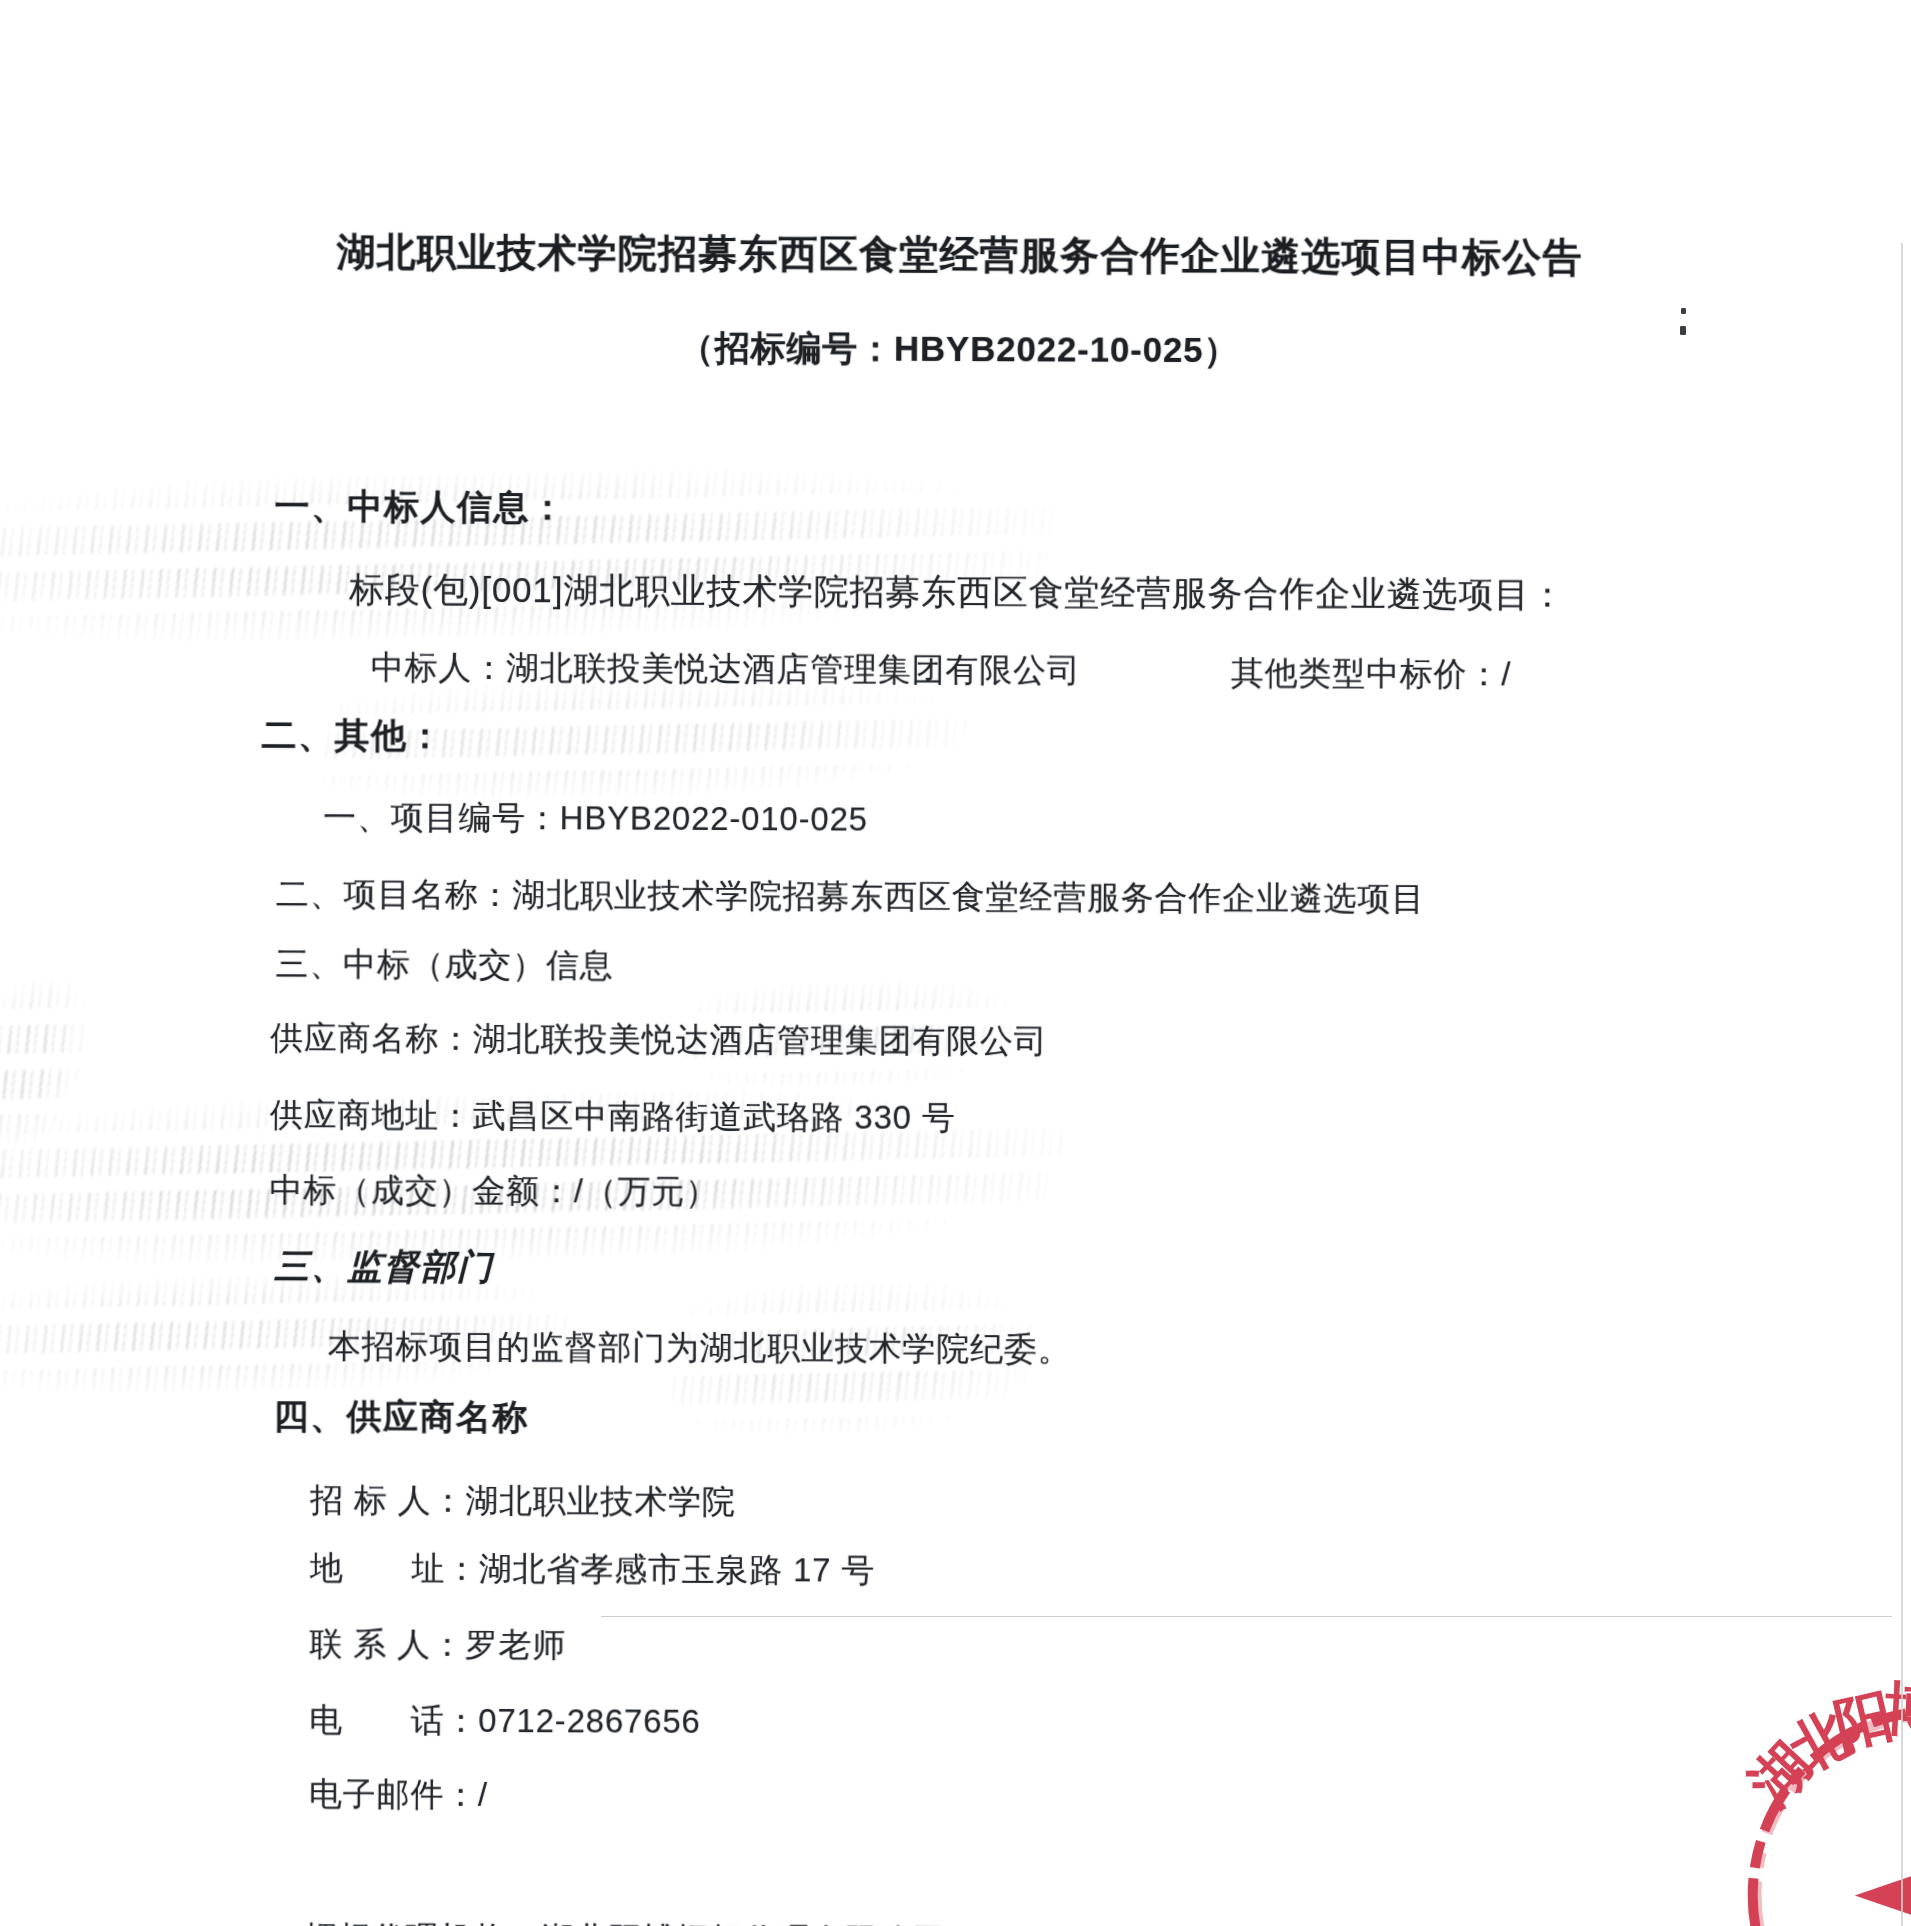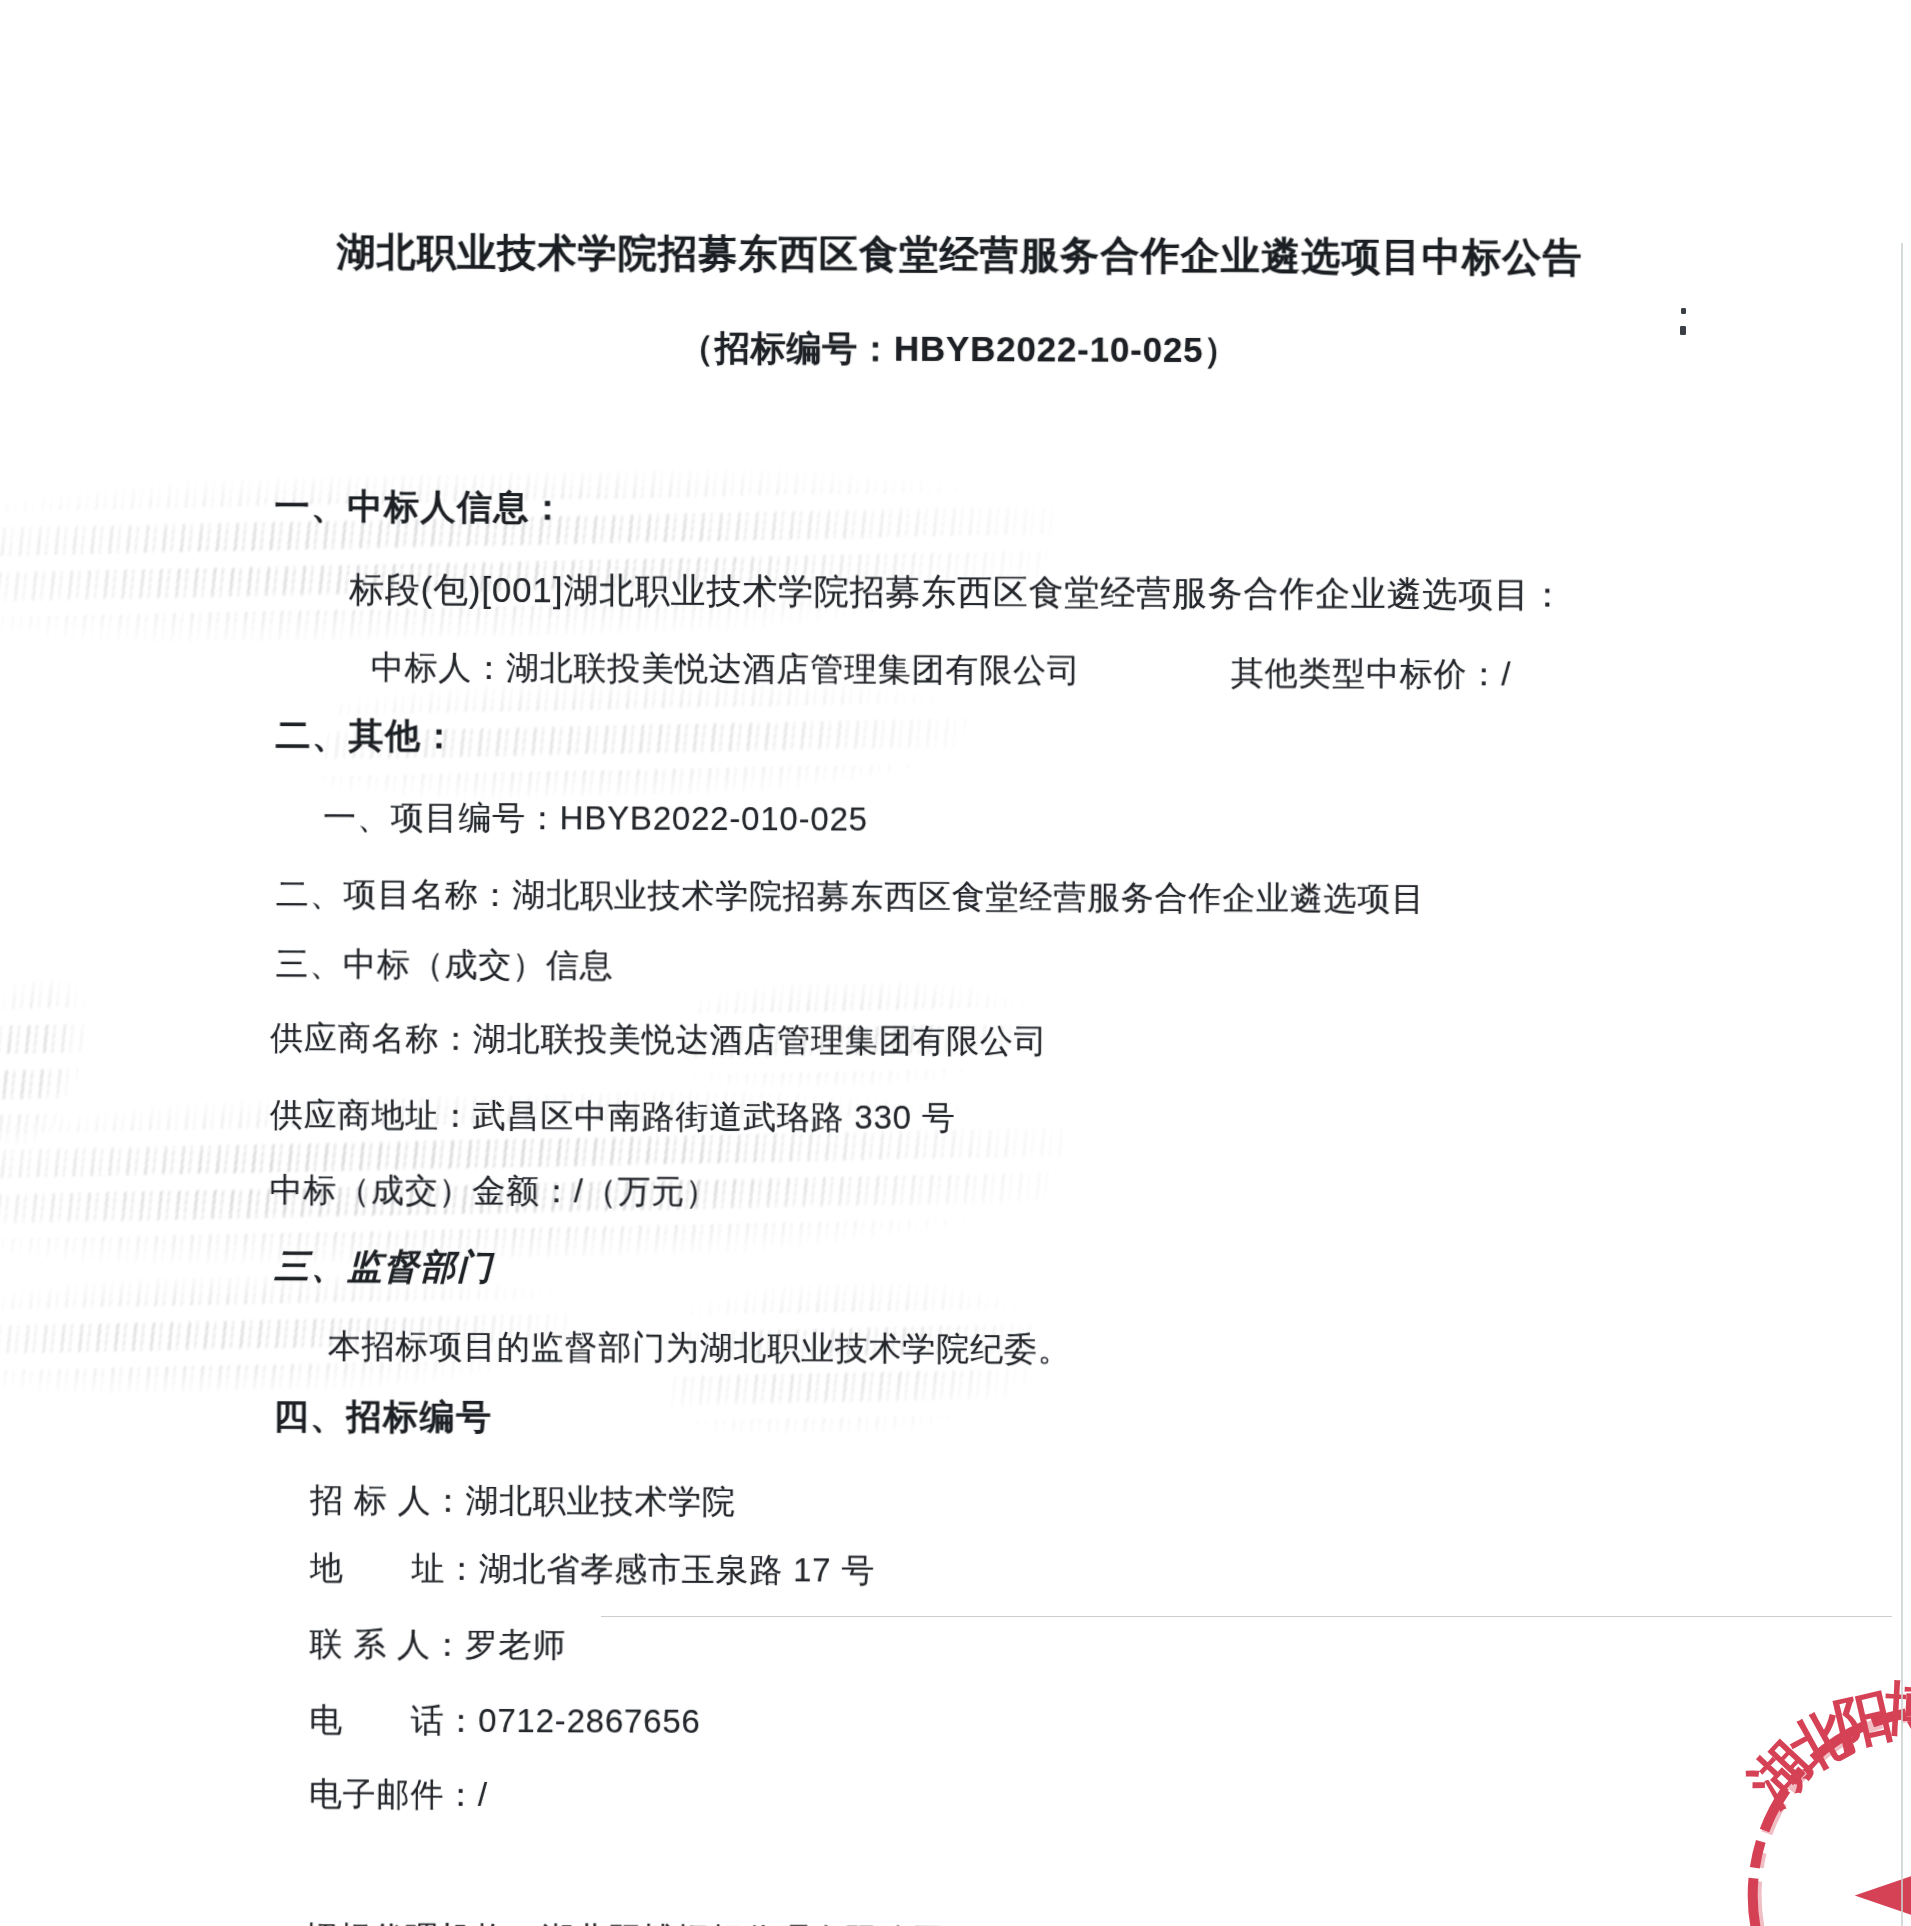--- a/index.html
+++ b/index.html
@@ -93,39 +93,39 @@
     <div class="subtitle" style="top:326px;">（招标编号：HBYB2022-10-025）</div>
 
     <div class="ln hd" style="left:272px;top:486px;">一、中标人信息：</div>
 
     <div class="ln" style="left:347px;top:569px;font-size:35px;">标段(包)[001]湖北职业技术学院招募东西区食堂经营服务合作企业遴选项目：</div>
 
     <div class="ln" style="left:369px;top:648px;">中标人：湖北联投美悦达酒店管理集团有限公司</div>
 
     <div class="ln" style="left:1229px;top:650px;">其他类型中标价：/</div>
 
-    <div class="ln hd" style="left:274px;top:715px;font-family:Liberation Mono, monospace;">二、其他：</div>
+    <div class="ln hd" style="left:260px;top:715px;font-family:Liberation Mono, monospace;">二、其他：</div>
 
     <div class="ln" style="left:322px;top:798px;">一、项目编号：HBYB2022-010-025</div>
 
     <div class="ln" style="left:275px;top:875px;">二、项目名称：湖北职业技术学院招募东西区食堂经营服务合作企业遴选项目</div>
 
     <div class="ln" style="left:275px;top:945px;">三、中标（成交）信息</div>
 
     <div class="ln" style="left:270px;top:1019px;">供应商名称：湖北联投美悦达酒店管理集团有限公司</div>
 
     <div class="ln" style="left:270px;top:1096px;">供应商地址：武昌区中南路街道武珞路 330 号</div>
 
     <div class="ln" style="left:270px;top:1171px;">中标（成交）金额：/（万元）</div>
 
     <div class="ln hd" style="left:275px;top:1246px;font-style:italic;">三、监督部门</div>
 
     <div class="ln" style="left:329px;top:1327px;">本招标项目的监督部门为湖北职业技术学院纪委。</div>
 
-    <div class="ln hd" style="left:275px;top:1396px;">四、招标编号</div>
+    <div class="ln hd" style="left:275px;top:1396px;">四、供应商名称</div>
 
     <div class="ln" style="left:312px;top:1481px;">招  标  人：湖北职业技术学院</div>
 
     <div class="ln" style="left:312px;top:1549px;">地　　址：湖北省孝感市玉泉路 17 号</div>
 
     <div class="ln" style="left:312px;top:1625px;">联 系 人：罗老师</div>
 
     <div class="ln" style="left:312px;top:1701px;">电　　话：0712-2867656</div>
 
     <div class="ln" style="left:312px;top:1775px;">电子邮件：/</div>

